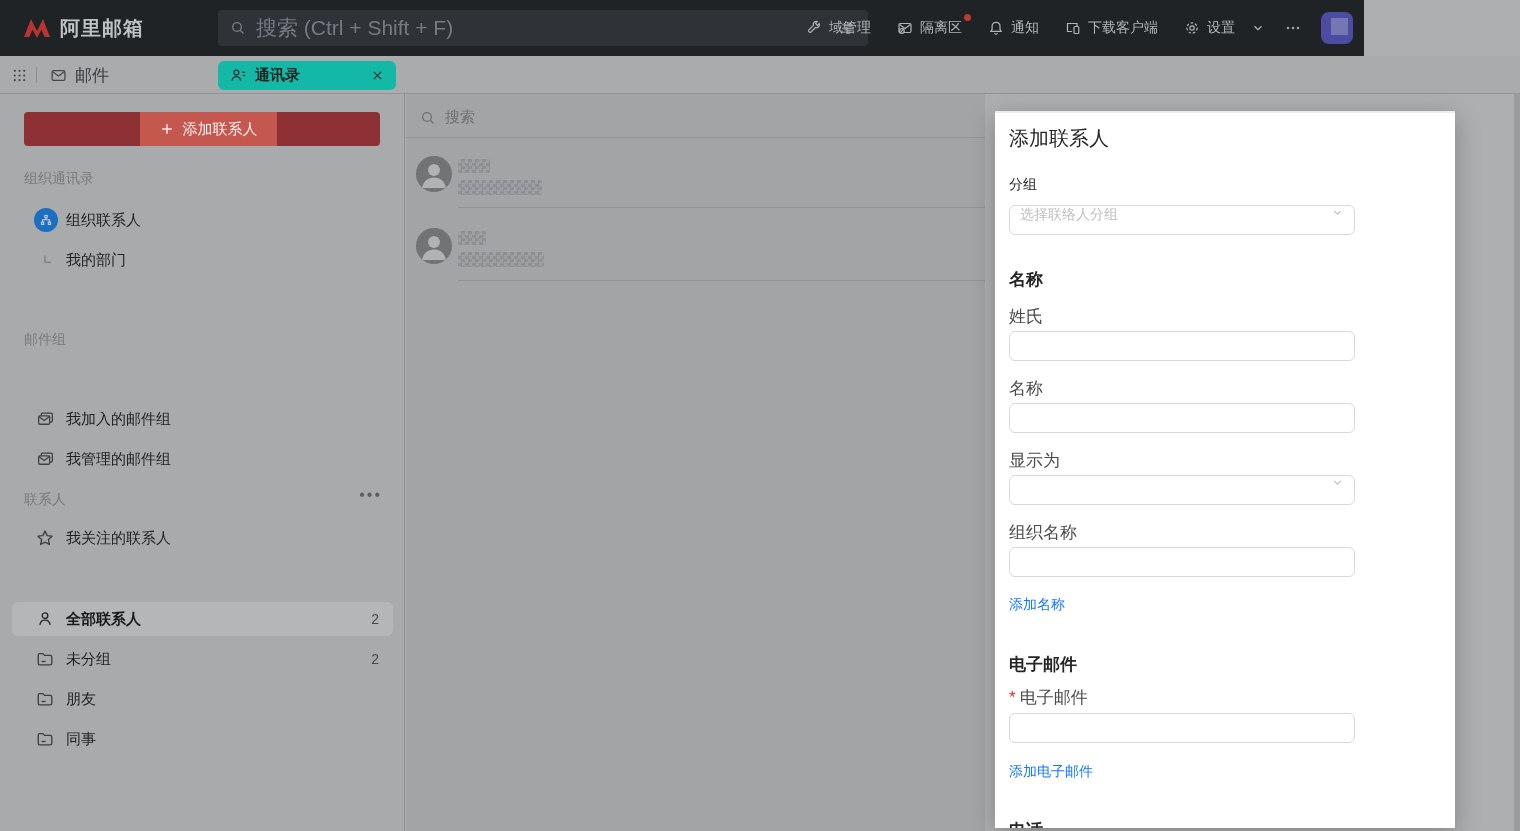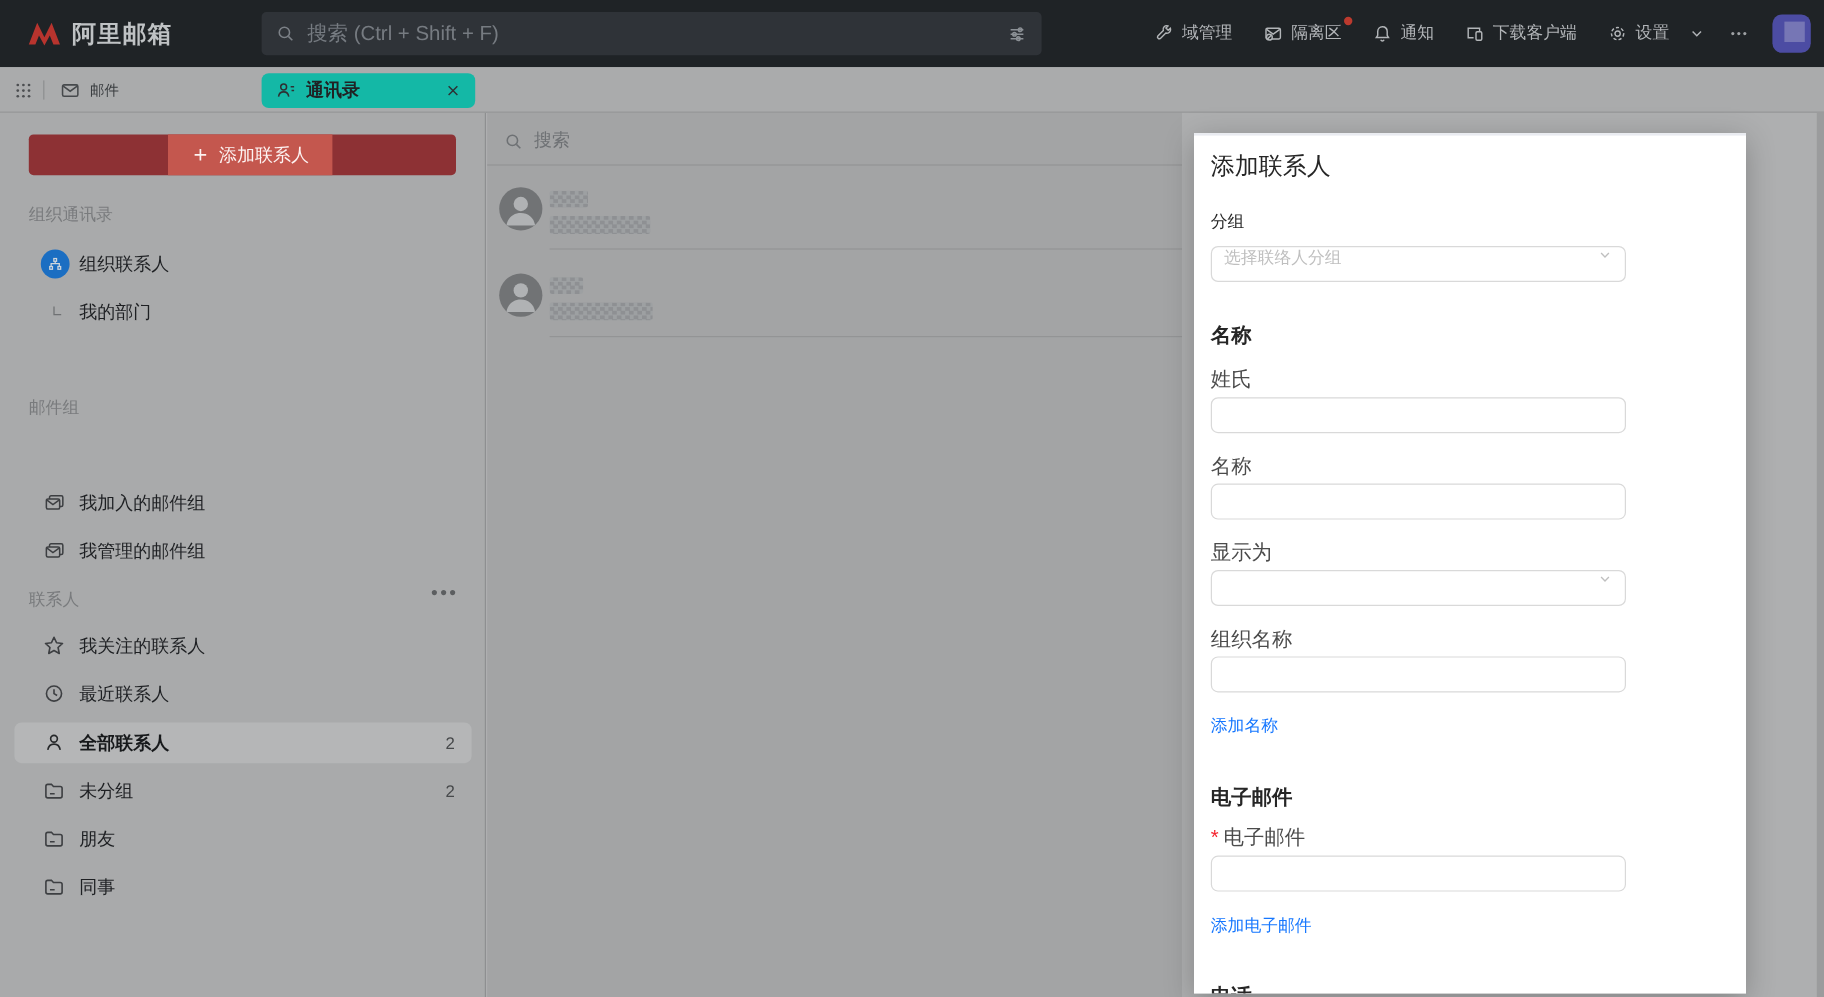--- a/index.html
+++ b/index.html
@@ -3,39 +3,39 @@
 <meta charset="utf-8">
 <style>
   * { margin:0; padding:0; box-sizing:border-box; }
   html,body { width:1520px; height:831px; overflow:hidden; }
   body { font-family:"Liberation Sans","DejaVu Sans",sans-serif; }
   .screen { position:relative; width:1520px; height:831px; background:#aeafb0; overflow:hidden; }
   .ic { display:inline-block; flex:none; }
   svg { display:block; }
 
   
-  .topbar { position:absolute; left:0; top:0; width:1520px; height:56px; background:#1f2326; display:flex; align-items:center; }
+  .topbar { position:absolute; left:0; top:0; width:1364px; height:56px; background:#1f2326; display:flex; align-items:center; }
   .brand { position:absolute; left:22px; top:0; height:56px; display:flex; align-items:center; gap:8px; }
   .brand-text { color:#bfc2c4; font-size:20px; font-weight:bold; letter-spacing:1px; }
   .searchbox { position:absolute; left:218px; top:10px; width:650px; height:36px; background:#2f3338; border-radius:4px; display:flex; align-items:center; padding:0 12px; color:#7c8187; }
-  .searchbox input { flex:1; background:transparent; border:none; outline:none; color:#9aa0a6; font-size:17px; margin-left:10px; }
+  .searchbox input { flex:1; background:transparent; border:none; outline:none; color:#9aa0a6; font-size:21px; margin-left:10px; }
   .searchbox input::placeholder { color:#767b81; }
   .topnav { position:absolute; right:11px; top:0; height:56px; display:flex; align-items:center; color:#b2b5b8; font-size:14px; }
   .topnav-item { display:flex; align-items:center; gap:7px; margin-left:26px; cursor:pointer; position:relative; }
   .badge-dot { position:absolute; right:-9px; top:-5px; width:7px; height:7px; border-radius:50%; background:#bc3a2e; }
   .chev-item { margin-left:16px; }
   .dots-item { margin-left:20px; color:#9ea1a4; }
   .avatar { margin-left:20px; width:32px; height:32px; border-radius:8px; background:#4c4ca3; position:relative; overflow:hidden; }
   .avatar-img { position:absolute; left:10px; top:6px; width:17px; height:17px; background:#7676b5; }
 
   
   .tabbar { position:absolute; left:0; top:56px; width:1520px; height:38px; background:#aaabac; border-bottom:1px solid #929394; }
   .grid-icon { position:absolute; left:12px; top:12px; color:#4c4e51; }
   .tab-sep { position:absolute; left:36px; top:11px; width:1px; height:16px; background:#8d8e90; }
-  .mail-entry { position:absolute; left:50px; top:0; height:38px; display:flex; align-items:center; gap:8px; color:#393c3f; font-size:12px; cursor:pointer; }
+  .mail-entry { position:absolute; left:50px; top:0; height:38px; display:flex; align-items:center; gap:8px; color:#393c3f; font-size:17px; cursor:pointer; }
   .tab-pill { position:absolute; left:218px; top:5px; width:178px; height:29px; background:#14b8a6; border-radius:6px; display:flex; align-items:center; padding:0 12px; gap:8px; cursor:pointer; }
   .tab-pill .tab-label { font-size:15px; font-weight:bold; color:#202224; flex:1; }
   .tab-pill .ic { color:#2e3033; }
 
   
   .sidebar { position:absolute; left:0; top:94px; width:405px; height:737px; background:#a9aaab; border-right:1px solid #8e8f91; }
   .add-btn { position:absolute; left:24px; top:18px; width:356px; height:34px; border-radius:4px; background:#8d3134; cursor:pointer; }
   .add-btn-core { position:absolute; left:116px; top:0; width:137px; height:34px; background:#c4574e; display:flex; align-items:center; justify-content:center; gap:9px; color:#fdf3f2; font-size:15px; }
   .side-sec-title { position:absolute; left:24px; font-size:14px; color:#797b7d; }
   .side-item { position:absolute; left:0; width:405px; height:40px; display:flex; align-items:center; cursor:pointer; color:#1e2023; font-size:15px; }
@@ -284,29 +284,20 @@
     <div class="sec-dots" style="position:absolute; top:392px;">•••</div>
 
     <div class="side-item" style="top:424px">
       <span class="ic">
         <svg width="18" height="18" viewBox="0 0 16 16" fill="none" stroke="currentColor" stroke-width="1.2" stroke-linejoin="round">
           <polygon points="8,1.8 9.9,5.9 14.3,6.4 11,9.4 11.9,13.8 8,11.6 4.1,13.8 5,9.4 1.7,6.4 6.1,5.9"></polygon>
         </svg>
       </span>
       <span class="lbl">我关注的联系人</span>
     </div>
-    <div class="side-item" style="top:464px">
-      <span class="ic">
-        <svg width="18" height="18" viewBox="0 0 16 16" fill="none" stroke="currentColor" stroke-width="1.2">
-          <circle cx="8" cy="8" r="5.6"></circle>
-            <path d="M8 4.8V8l2.3 1.4"></path>
-        </svg>
-      </span>
-      <span class="lbl">最近联系人</span>
-    </div>
     <div class="side-item selected-pill" style="top:508px; height:34px">
       <span class="ic">
         <svg width="18" height="18" viewBox="0 0 16 16" fill="none" stroke="currentColor" stroke-width="1.2">
           <circle cx="8" cy="5" r="2.5"></circle>
             <path d="M3.4 13.3c.5-3 2.3-4.3 4.6-4.3s4.1 1.3 4.6 4.3"></path>
         </svg>
       </span>
       <span class="lbl">全部联系人</span>
       <span class="cnt">2</span>
     </div>

